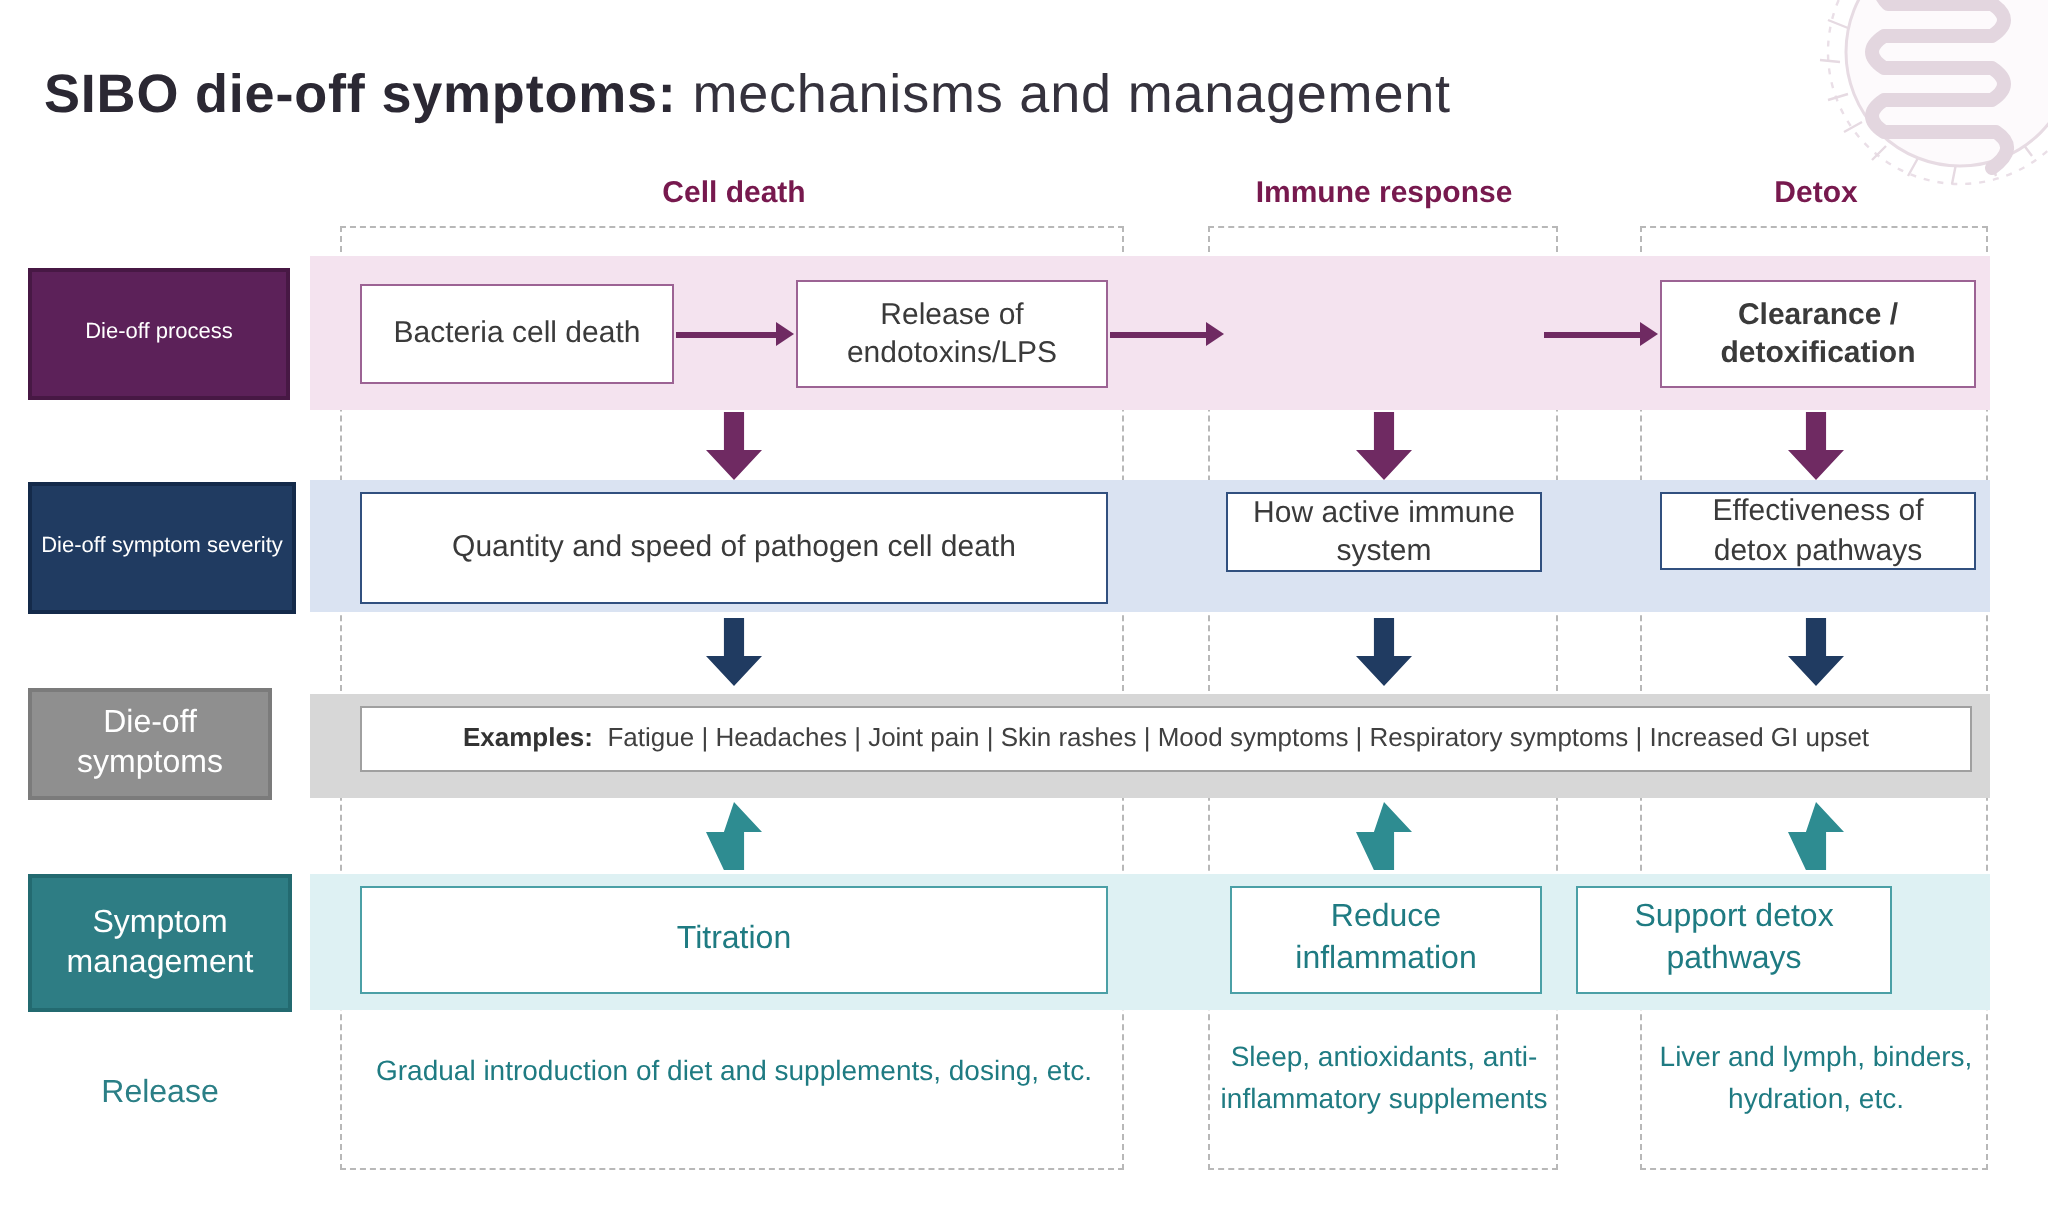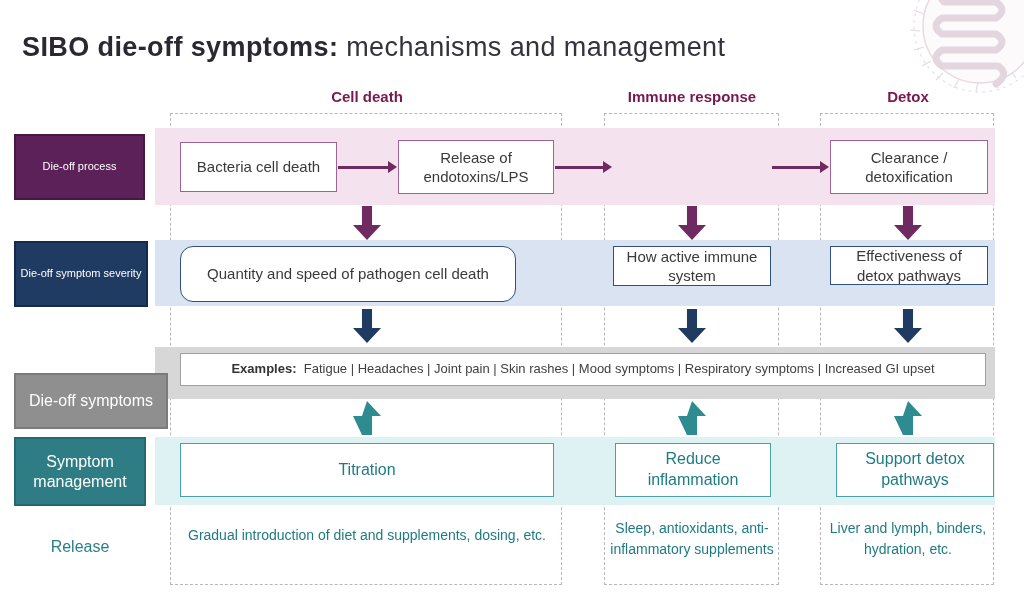--- a/index.html
+++ b/index.html
@@ -22,21 +22,21 @@
   .band{position:absolute;left:155px;width:840px;z-index:2;}
   .band-process{top:128px;height:77px;background:#f4e3ef;}
   .band-severity{top:240px;height:66px;background:#dae3f2;}
   .band-symptoms{top:347px;height:52px;background:#d7d7d7;}
   .band-management{top:437px;height:68px;background:#def1f3;}
 
   
   .rowlabel{position:absolute;left:14px;z-index:3;display:flex;align-items:center;justify-content:center;text-align:center;color:#fff;font-size:11px;line-height:1.25;box-sizing:border-box;}
   .lab-process{top:134px;width:131px;height:66px;background:#5c2159;border:2px solid #471844;}
   .lab-severity{top:241px;width:134px;height:66px;background:#203b61;border:2px solid #142a4a;}
-  .lab-symptoms{top:344px;width:154px;height:56px;background:#8f8f8f;border:2px solid #7b7b7b;font-size:16px;margin-top:29px;}
+  .lab-symptoms{top:344px;width:122px;height:56px;background:#8f8f8f;border:2px solid #7b7b7b;font-size:16px;}
   .lab-management{top:437px;width:132px;height:69px;background:#2e7d84;border:2px solid #236a70;font-size:16px;}
   .lab-examples{position:absolute;left:14px;top:538px;width:132px;z-index:3;text-align:center;color:#2b7f86;font-size:16px;}
 
   
   .box{position:absolute;z-index:3;background:#fff;display:flex;align-items:center;justify-content:center;text-align:center;font-size:15px;color:#3a3a3a;line-height:1.3;box-sizing:border-box;padding:2px 6px;}
   .bx-purple{border:1.5px solid #9c6394;}
   .bx-navy{border:1.5px solid #31507f;}
   .bx-gray{border:1.5px solid #a0a0a0;font-size:13px;color:#404040;}
   .bx-teal{border:1.5px solid #4ba0a6;color:#1f7b82;font-size:16px;}
 
@@ -90,56 +90,56 @@
   <div class="band band-management"></div>
 
   <div class="rowlabel lab-process">Die-off process</div>
   <div class="rowlabel lab-severity">Die-off symptom severity</div>
   <div class="rowlabel lab-symptoms">Die-off symptoms</div>
   <div class="rowlabel lab-management">Symptom management</div>
   <div class="lab-examples">Release</div>
 
   <div class="box bx-purple" style="left:180px;top:142px;width:157px;height:50px;">Bacteria cell death</div>
   <div class="box bx-purple" style="left:398px;top:140px;width:156px;height:54px;">Release of endotoxins/LPS</div>
-  <div class="box bx-purple" style="left:830px;top:140px;width:158px;height:54px;">Clearance / detoxification</div>
+  <div class="box bx-purple" style="left:830px;top:140px;width:158px;height:54px;font-weight:bold;">Clearance / detoxification</div>
 
   <div class="harrow" style="left:338px;top:161px;width:59px;">
       <span class="line"></span>
       <span class="head"></span>
     </div>
   <div class="harrow" style="left:555px;top:161px;width:57px;">
       <span class="line"></span>
       <span class="head"></span>
     </div>
   <div class="harrow" style="left:772px;top:161px;width:57px;">
       <span class="line"></span>
       <span class="head"></span>
     </div>
 
   <div class="varrow arrow-down c-purple" style="left:353px;top:206px;"></div>
   <div class="varrow arrow-down c-purple" style="left:678px;top:206px;"></div>
   <div class="varrow arrow-down c-purple" style="left:894px;top:206px;"></div>
 
-  <div class="box bx-navy" style="left:180px;top:246px;width:336px;height:56px;border-radius:13px;">Quantity and speed of pathogen cell death</div>
+  <div class="box bx-navy" style="left:180px;top:246px;width:374px;height:56px;">Quantity and speed of pathogen cell death</div>
   <div class="box bx-navy" style="left:613px;top:246px;width:158px;height:40px;">How active immune system</div>
   <div class="box bx-navy" style="left:830px;top:246px;width:158px;height:39px;">Effectiveness of detox pathways</div>
 
   <div class="varrow arrow-down c-navy" style="left:353px;top:309px;"></div>
   <div class="varrow arrow-down c-navy" style="left:678px;top:309px;"></div>
   <div class="varrow arrow-down c-navy" style="left:894px;top:309px;"></div>
 
   <div class="box bx-gray examples-line" style="left:180px;top:353px;width:806px;height:33px;">
     <span><b>Examples:</b>&nbsp;&nbsp;<span>Fatigue | Headaches | Joint pain | Skin rashes | Mood symptoms | Respiratory symptoms | Increased GI upset</span></span>
   </div>
 
   <div class="varrow arrow-up c-teal" style="left:353px;top:401px;"></div>
   <div class="varrow arrow-up c-teal" style="left:678px;top:401px;"></div>
   <div class="varrow arrow-up c-teal" style="left:894px;top:401px;"></div>
 
   <div class="box bx-teal" style="left:180px;top:443px;width:374px;height:54px;">Titration</div>
   <div class="box bx-teal" style="left:615px;top:443px;width:156px;height:54px;">Reduce inflammation</div>
-  <div class="box bx-teal" style="left:836px;top:443px;width:158px;height:54px;">Support detox pathways</div>
+  <div class="box bx-teal" style="left:788px;top:443px;width:158px;height:54px;">Support detox pathways</div>
 
   <div class="ex-note" style="left:187px;top:525px;width:360px;">Gradual introduction of diet and supplements, dosing, etc.</div>
   <div class="ex-note" style="left:607px;top:518px;width:170px;">Sleep, antioxidants, anti-inflammatory supplements</div>
   <div class="ex-note" style="left:824px;top:518px;width:168px;">Liver and lymph, binders, hydration, etc.</div>
 
 </div>
 
 </body></html>

